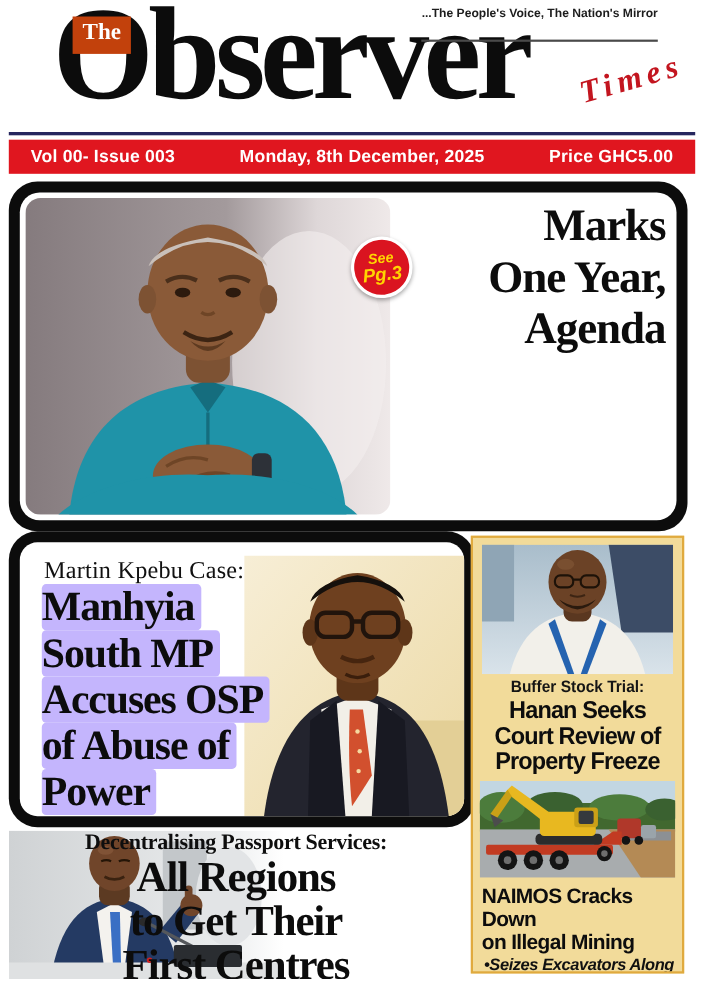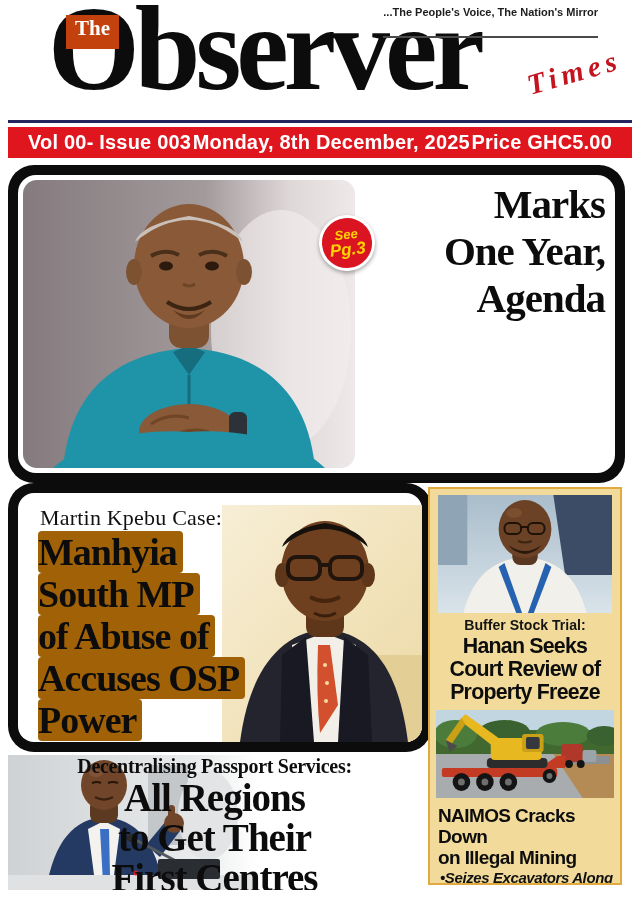--- a/index.html
+++ b/index.html
@@ -29,21 +29,21 @@
   .tagline {
     position:absolute; right:42px; top:6px; font-family:"Liberation Sans",sans-serif;
     font-weight:bold; font-size:11px; color:#1d1d1d; border-bottom:2px solid #4a4a4a;
     padding-bottom:18px; z-index:2;
   }
 
   
   .navy-rule { position:absolute; top:120px; left:8px; right:8px; height:3px; background:#26265e; }
   .infobar {
     position:absolute; top:127px; left:8px; right:8px; height:31px; background:#e0161f;
-    color:#ffffff; font-family:"Liberation Sans",sans-serif; font-weight:bold; font-size:20px;
+    color:#ffffff; font-family:"Liberation Sans",sans-serif; font-weight:bold; font-size:16px;
     display:flex; align-items:center; justify-content:space-between; padding:0 20px;
     letter-spacing:0.2px;
   }
 
   
   .lead-frame {
     position:absolute; top:165px; left:8px; width:617px; height:318px;
     background:#0c0c0c; border-radius:26px;
   }
   .lead-card {
@@ -82,21 +82,21 @@
   .kpebu-photo { position:absolute; right:0; top:12px; width:200px; height:237px; z-index:1; }
   .kpebu-photo svg { display:block; width:100%; height:100%; }
   .kpebu-kicker {
     position:absolute; left:22px; top:12px; font-size:22px; color:#111; z-index:2;
     letter-spacing:0.2px;
   }
   .kpebu-headline {
     position:absolute; left:20px; top:38px; z-index:2; font-weight:bold; font-size:38px;
     line-height:42px; color:#0c0c0c; letter-spacing:-1px;
   }
-  .kpebu-headline div { background:#a16207; width:fit-content; padding-right:6px; border-radius:4px; }
+  .kpebu-headline div { background:#c4b5fd; width:fit-content; padding-right:6px; border-radius:4px; }
 
   
   .right-col {
     position:absolute; top:487px; left:428px; width:194px; height:398px;
     background:#f2db9a; border:2px solid #e0aa3e; overflow:hidden;
   }
   .hanan-photo { margin:6px 8px 0; height:118px; overflow:hidden; }
   .hanan-photo svg { display:block; width:100%; height:100%; }
   .hanan-kicker {
     margin-top:3px; text-align:center; font-family:"Liberation Sans",sans-serif;
@@ -231,22 +231,22 @@
           <rect x="108" y="52" width="32" height="22" rx="8" fill="none" stroke="#21140c" stroke-width="4"></rect>
           <line x1="98" y1="60" x2="108" y2="60" stroke="#21140c" stroke-width="4"></line>
           <path d="M88,92 Q103,100 118,92" stroke="#46250f" stroke-width="4" fill="none"></path>
           <path d="M92,108 Q103,114 114,108" stroke="#3a1e0c" stroke-width="3" fill="none"></path>
         </svg>
       </div>
       <div class="kpebu-kicker">Martin Kpebu Case:</div>
       <div class="kpebu-headline">
         <div>Manhyia</div>
         <div>South MP</div>
+        <div>Accuses OSP</div>
         <div>of Abuse of</div>
-        <div>Accuses OSP</div>
         <div>Power</div>
       </div>
     </div>
   </section>
 
   <aside class="right-col">
     <div class="hanan-photo">
       <svg viewBox="0 0 178 118" preserveAspectRatio="none">
         <defs>
           <linearGradient id="gBg3" x1="0" y1="0" x2="0" y2="1">

